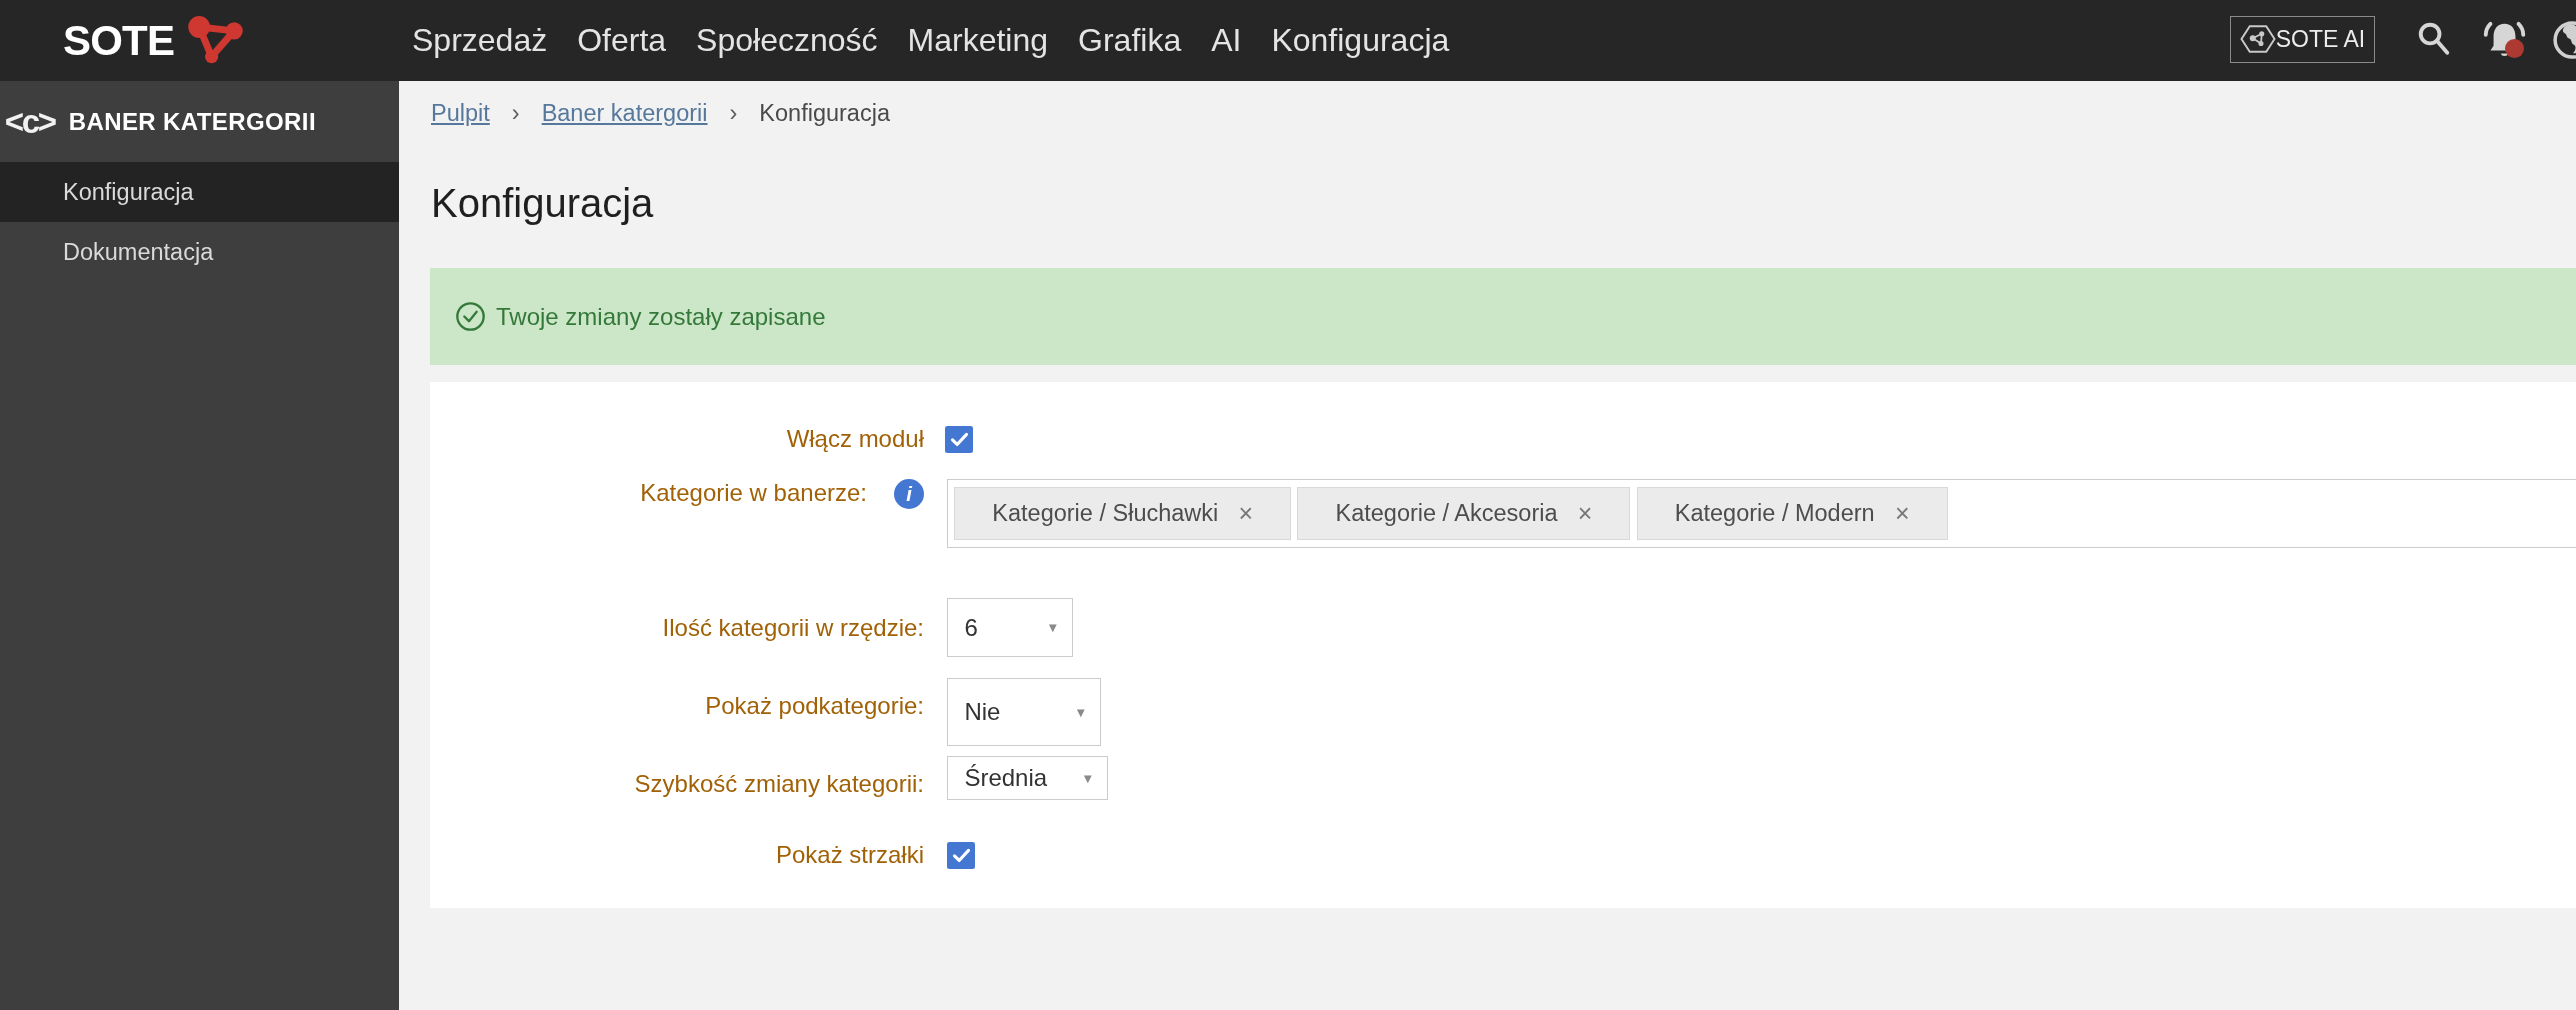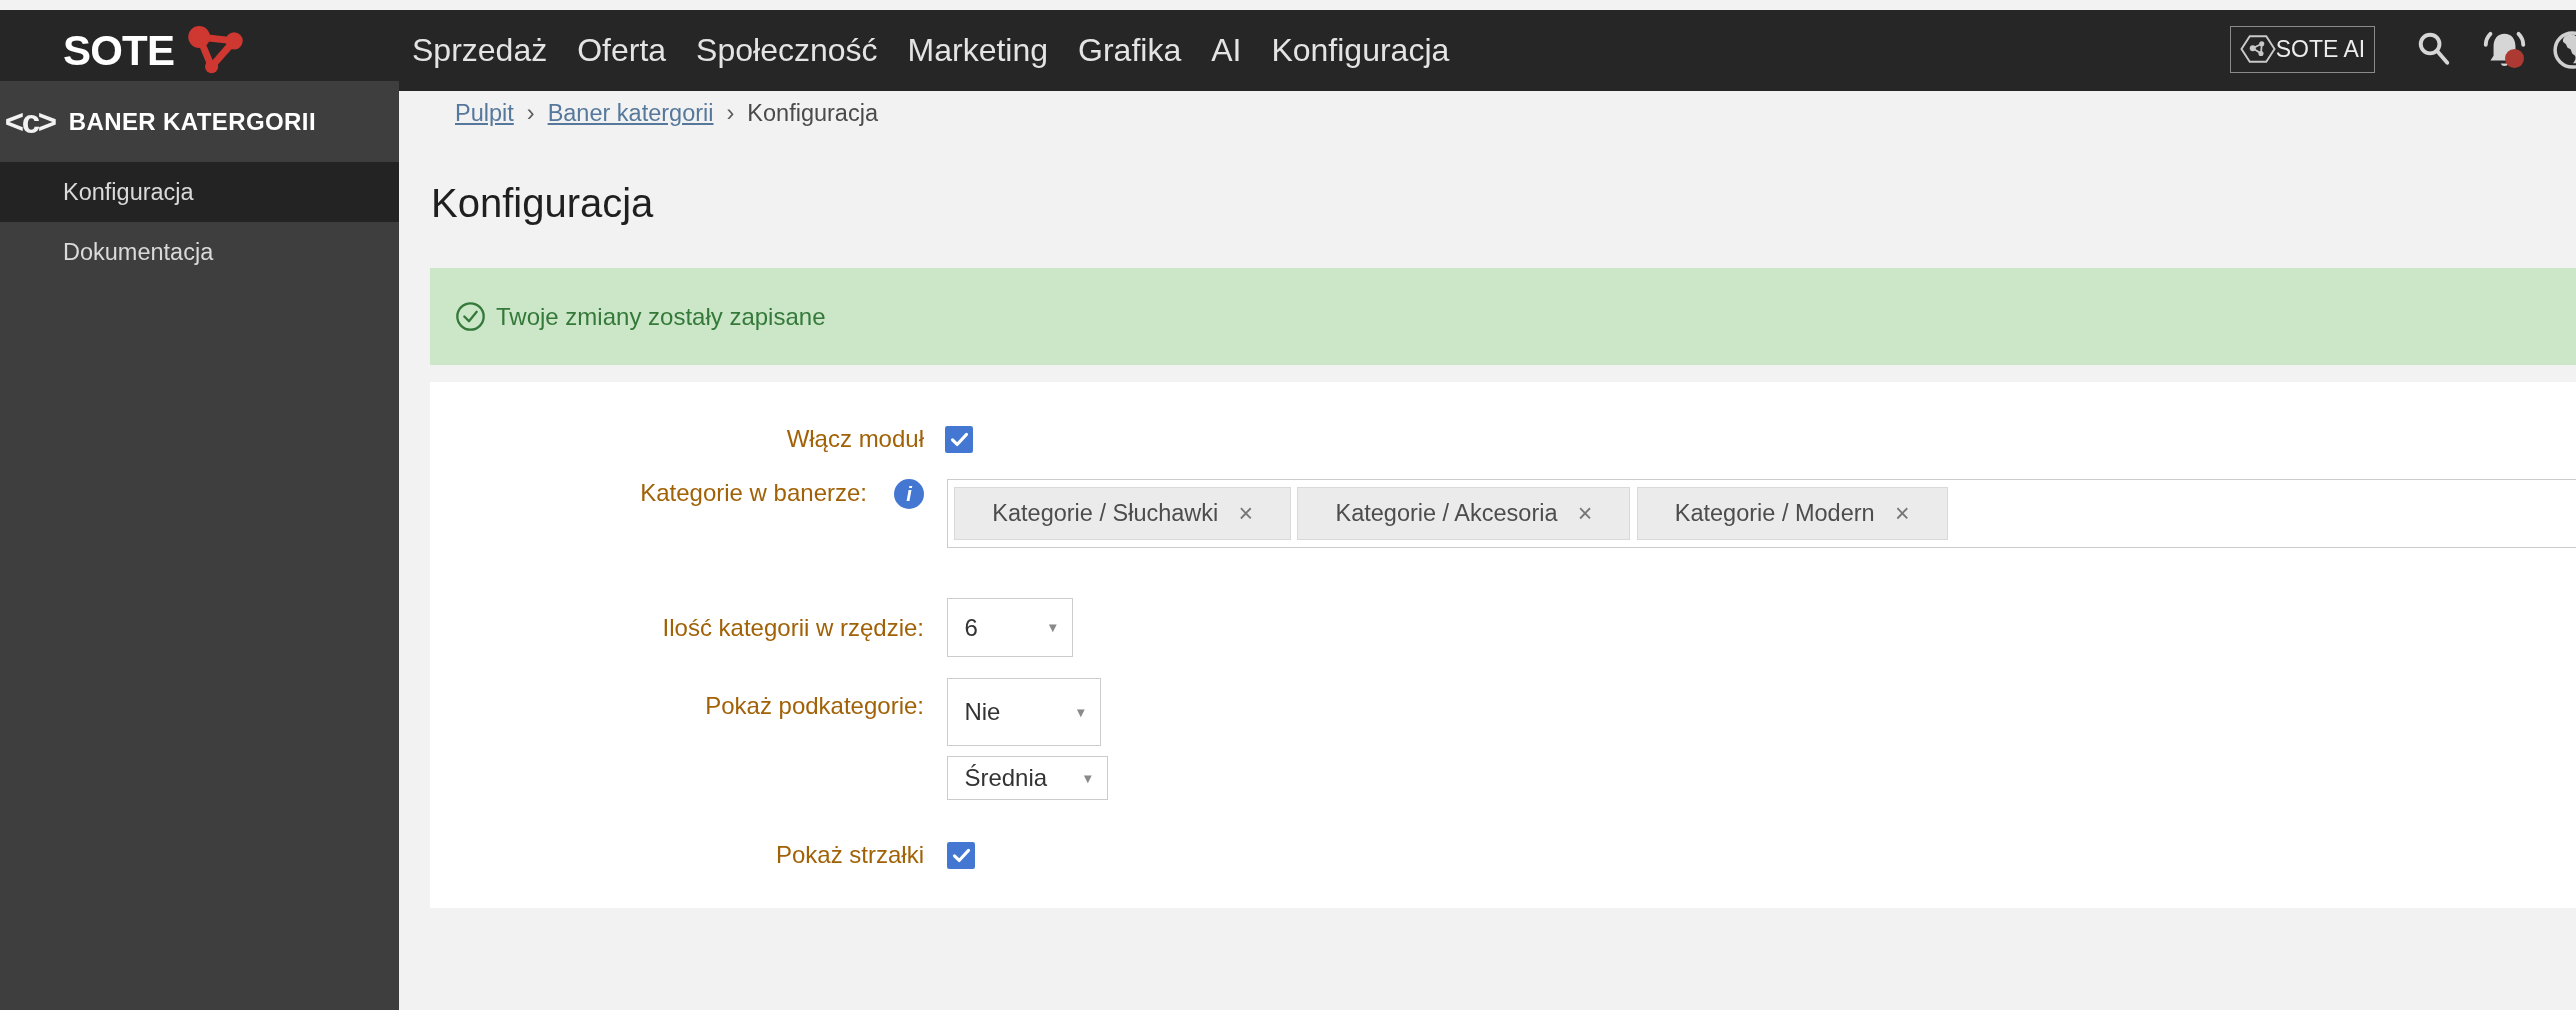--- a/index.html
+++ b/index.html
@@ -8,21 +8,20 @@
     position: relative;
     overflow: hidden;
     background: #f2f2f2;
     font-family: "Liberation Sans", sans-serif;
   }
 
   
   .topbar {
     position: absolute; left:0; top:0; width:2576px; height:81px;
     background:#262626;
-    margin-top:10px;
   }
   .logo { position:absolute; left:63px; top:0; height:81px; display:flex; align-items:center; cursor:pointer; }
   .logo-text { font-size:42px; font-weight:700; color:#ffffff; letter-spacing:-0.8px; }
   .logo-mark { margin-left:9.4px; margin-top:1.6px; }
   .top-menu {
     position:absolute; left:412px; top:0; height:81px;
     display:flex; align-items:center; gap:30px;
   }
   .top-menu .menu-item { font-size:32px; color:#e4e4e4; cursor:pointer; white-space:nowrap; }
   .sote-ai-btn {
@@ -50,22 +49,22 @@
   .module-icon { font-size:33px; font-weight:700; color:#f2f2f2; letter-spacing:-2.3px; }
   .sidebar-title { margin-left:14px; font-size:24px; font-weight:700; color:#ffffff; letter-spacing:0.4px; white-space:nowrap; }
   .side-item {
     height:60px; display:flex; align-items:center; padding-left:63px;
     font-size:23.5px; color:#dadada; cursor:pointer;
   }
   .side-item.active { background:#232323; }
 
   
   .breadcrumb {
-    position:absolute; left:455px; top:100px;
-    display:flex; align-items:baseline; gap:13px; font-size:23.5px;
+    position:absolute; left:431px; top:100px;
+    display:flex; align-items:baseline; gap:22px; font-size:23.5px;
   }
   .crumb-link { color:#56789c; text-decoration:underline; cursor:pointer; }
   .crumb-sep { color:#5d5d5d; }
   .crumb-current { color:#4a4a4a; }
 
   .page-title {
     position:absolute; left:431px; top:181px;
     font-size:40px; font-weight:400; color:#1f1f1f;
   }
 
@@ -247,20 +246,21 @@
     <span class="select-value">6</span>
     <span class="select-arrow">▼</span>
   </div>
 
   <div class="row-label" style="top:296px; line-height:56px;">Pokaż podkategorie:</div>
   <div class="select-box" style="top:296px; width:154px; height:68px;">
     <span class="select-value">Nie</span>
     <span class="select-arrow">▼</span>
   </div>
 
+  <div class="row-label" style="top:374px; line-height:56px;">Szybkość zmiany kategorii:</div>
   <div class="select-box" style="top:374px; width:161px; height:44px;">
     <span class="select-value">Średnia</span>
     <span class="select-arrow">▼</span>
   </div>
 
   <div class="row-label" style="top:460px; line-height:26.6px;">Pokaż strzałki</div>
   <div class="checkbox" style="left:517px; top:460px;">
     <svg width="19" height="15.6" viewBox="0 0 24 20">
       <polyline points="3,10 9,16 21,3" fill="none" stroke="#ffffff" stroke-width="4" stroke-linecap="round" stroke-linejoin="round"></polyline>
     </svg>

